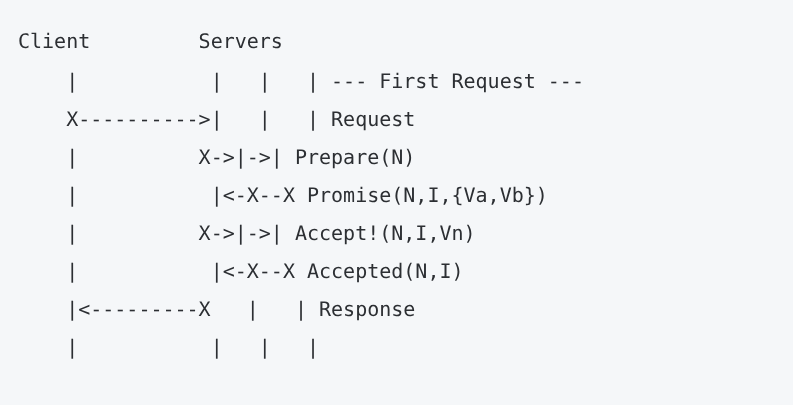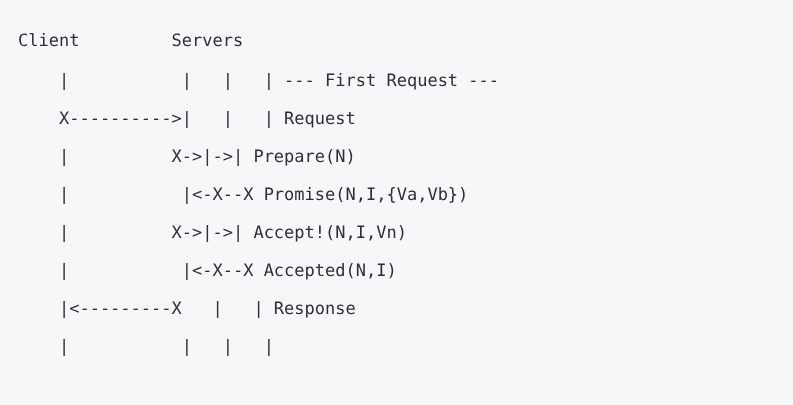--- a/index.html
+++ b/index.html
@@ -23,21 +23,21 @@
   }
 
   
   #ascii-block {
     position: absolute;
     left: 18px;
     top: 22px;
     margin: 0;
     padding: 0;
     font-family: "DejaVu Sans Mono", "Liberation Mono", monospace;
-    font-size: 17px;
+    font-size: 20px;
     line-height: 38px;
     letter-spacing: 0px;
     color: #2c2f33;
     white-space: pre;
     font-weight: 400;
     -webkit-font-smoothing: antialiased;
     text-rendering: geometricPrecision;
   }
 
   .ascii-line {

